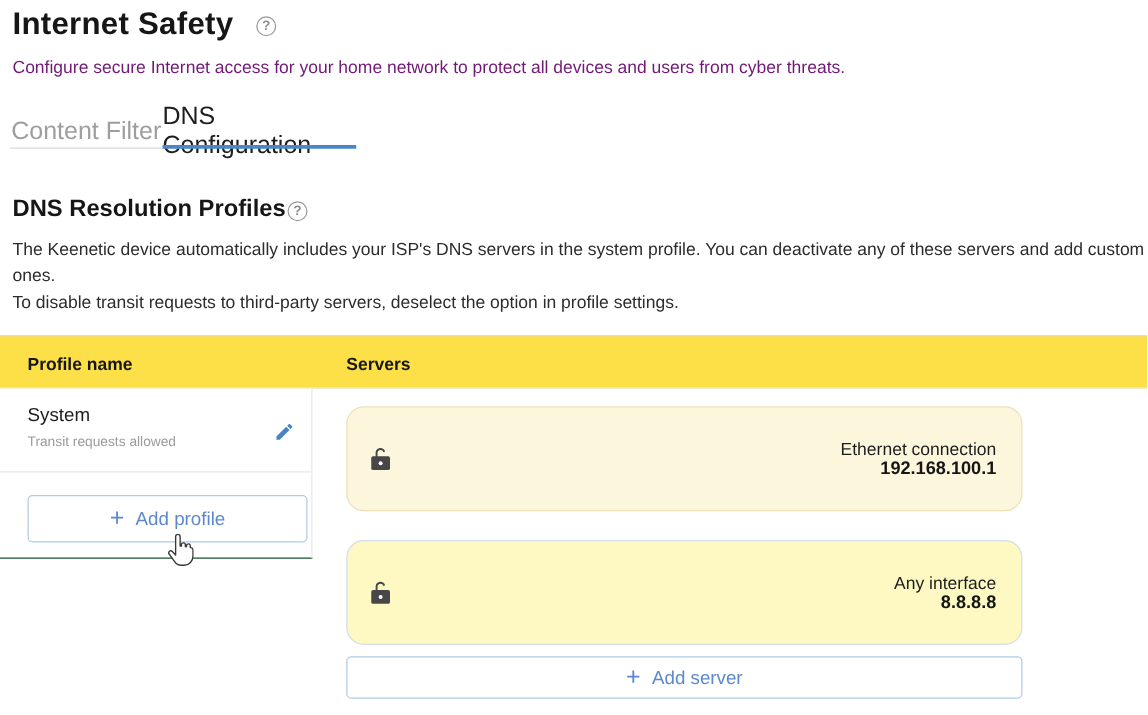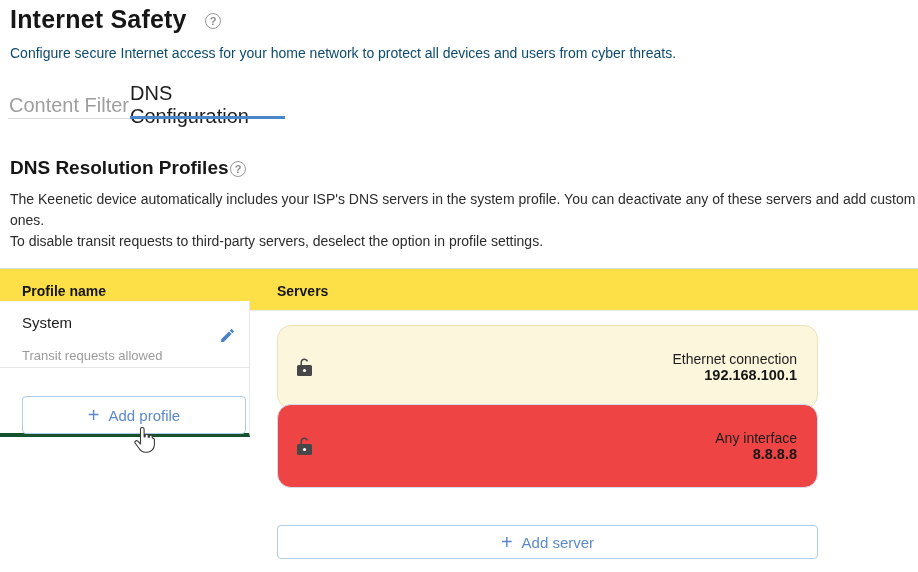--- a/index.html
+++ b/index.html
@@ -6,59 +6,59 @@
   html, body { background: #fff; }
   body { font-family: "Liberation Sans", "DejaVu Sans", sans-serif; color: #1f1f1f; }
   .canvas { position: relative; width: 918px; height: 572px; background: #fff; overflow: hidden; }
 
   
   .page-title { position: absolute; left: 10px; top: 5px; font-size: 25px; font-weight: 700; color: #161616; letter-spacing: 0.2px; }
   .help-icon { display: inline-block; width: 16px; height: 16px; border: 1px solid #999; border-radius: 50%;
                color: #8d8d8d; font-size: 11px; font-weight: 700; line-height: 14px; text-align: center; cursor: pointer; }
   .help-title { position: absolute; left: 205px; top: 13px; }
   .help-section { position: absolute; left: 230px; top: 161px; }
-  .subtitle { position: absolute; left: 10px; top: 45px; font-size: 14px; color: #0c4a6e; }
+  .subtitle { position: absolute; left: 10px; top: 45px; font-size: 14px; color: #701a75; }
 
   
   .tabs { position: absolute; left: 8px; top: 91px; height: 28px; display: flex; }
   .tab { position: relative; display: flex; align-items: center; justify-content: center; cursor: pointer; font-size: 20px; }
   .tab-inactive { width: 122px; color: #9e9e9e; }
   .tab-active { width: 155px; color: #1d1d1d; }
   .tab-bar-gray { position: absolute; left: 0; bottom: 0; width: 100%; height: 1px; background: #d9d9d9; }
   .tab-bar-blue { position: absolute; left: 0; bottom: 0; width: 100%; height: 3px; background: #4a86c8; }
 
   
   .section-heading { position: absolute; left: 10px; top: 157px; font-size: 19px; font-weight: 700; color: #161616; }
   .description { position: absolute; left: 10px; top: 189px; width: 908px; font-size: 14px; line-height: 21px; color: #2c2c2c; }
 
   
   .table-header { position: absolute; left: 0; top: 268px; width: 918px; height: 43px; background: #fde047;
                   border-top: 1px solid #dcdcdc; border-bottom: 1px solid #ebebeb; }
   .col-label { position: absolute; top: 14px; font-size: 14px; font-weight: 700; color: #161616; }
   .col-profile { left: 22px; }
   .col-servers { left: 277px; }
 
-  .left-col { position: absolute; left: 0; top: 301px; width: 250px; height: 136px;
-              border-right: 1px solid #e7e7e7; border-bottom: 4px solid #14532d; background: #fff; }
+  .left-col { position: absolute; left: 0; top: 311px; width: 250px; height: 136px;
+              border-right: 1px solid #e7e7e7; border-bottom: 1px solid #14532d; background: #fff; }
   .profile-cell { position: relative; height: 67px; border-bottom: 1px solid #e7e7e7; padding: 13px 14px 0 22px; cursor: pointer; }
   .profile-name { font-size: 15px; color: #1d1d1d; }
-  .profile-status { font-size: 13px; color: #9b9b9b; margin-top: 17px; }
+  .profile-status { font-size: 11px; color: #9b9b9b; margin-top: 7px; }
   .edit-btn { position: absolute; right: 13px; top: 26px; width: 18px; height: 18px; cursor: pointer; background: none; border: none; padding: 0; }
 
   .btn-outline { display: flex; align-items: center; justify-content: center; gap: 9px;
                  background: #fff; border: 1px solid #aecbe8; border-radius: 4px;
                  color: #5c89cb; font-size: 15px; cursor: pointer; font-family: inherit; }
   .plus-glyph { font-size: 20px; font-weight: 400; line-height: 1; color: #5c89cb; }
   .add-profile { position: absolute; left: 22px; top: 396px; width: 224px; height: 38px; }
   .add-server  { position: absolute; left: 277px; top: 525px; width: 541px; height: 34px; }
 
   
   .server-card { position: absolute; left: 277px; width: 541px; height: 84px; border-radius: 14px; cursor: pointer; }
   .card-yellow { top: 325px; background: #fcf6dc; border: 1px solid #ece1b9; }
-  .card-blue   { top: 404px; background: #ef4444; border: 1px solid #d3dcee; }
+  .card-blue   { top: 432px; background: #fef9c3; border: 1px solid #d3dcee; }
   .lock-icon { position: absolute; left: 18px; top: 50%; transform: translateY(-50%); width: 17px; height: 20px; cursor: pointer; }
   .card-text { position: absolute; right: 20px; top: 50%; transform: translateY(-50%); text-align: right; }
   .card-interface { font-size: 14px; color: #1d1d1d; }
   .card-address { font-size: 14.5px; font-weight: 700; color: #161616; }
 
   .cursor { position: absolute; left: 134px; top: 427px; pointer-events: none; }
 </style>
 </head>
 <body>
 

